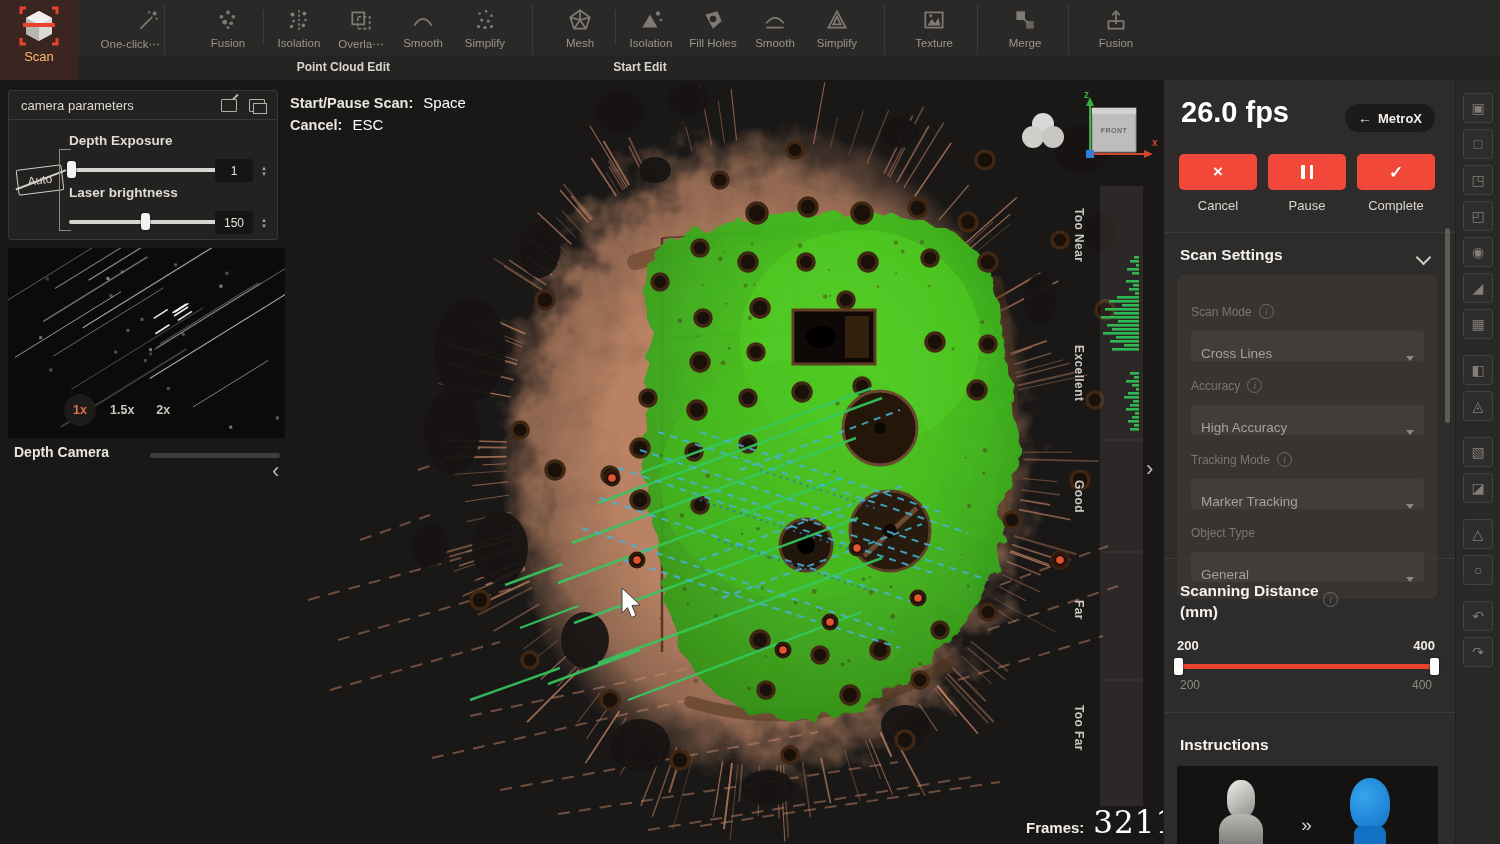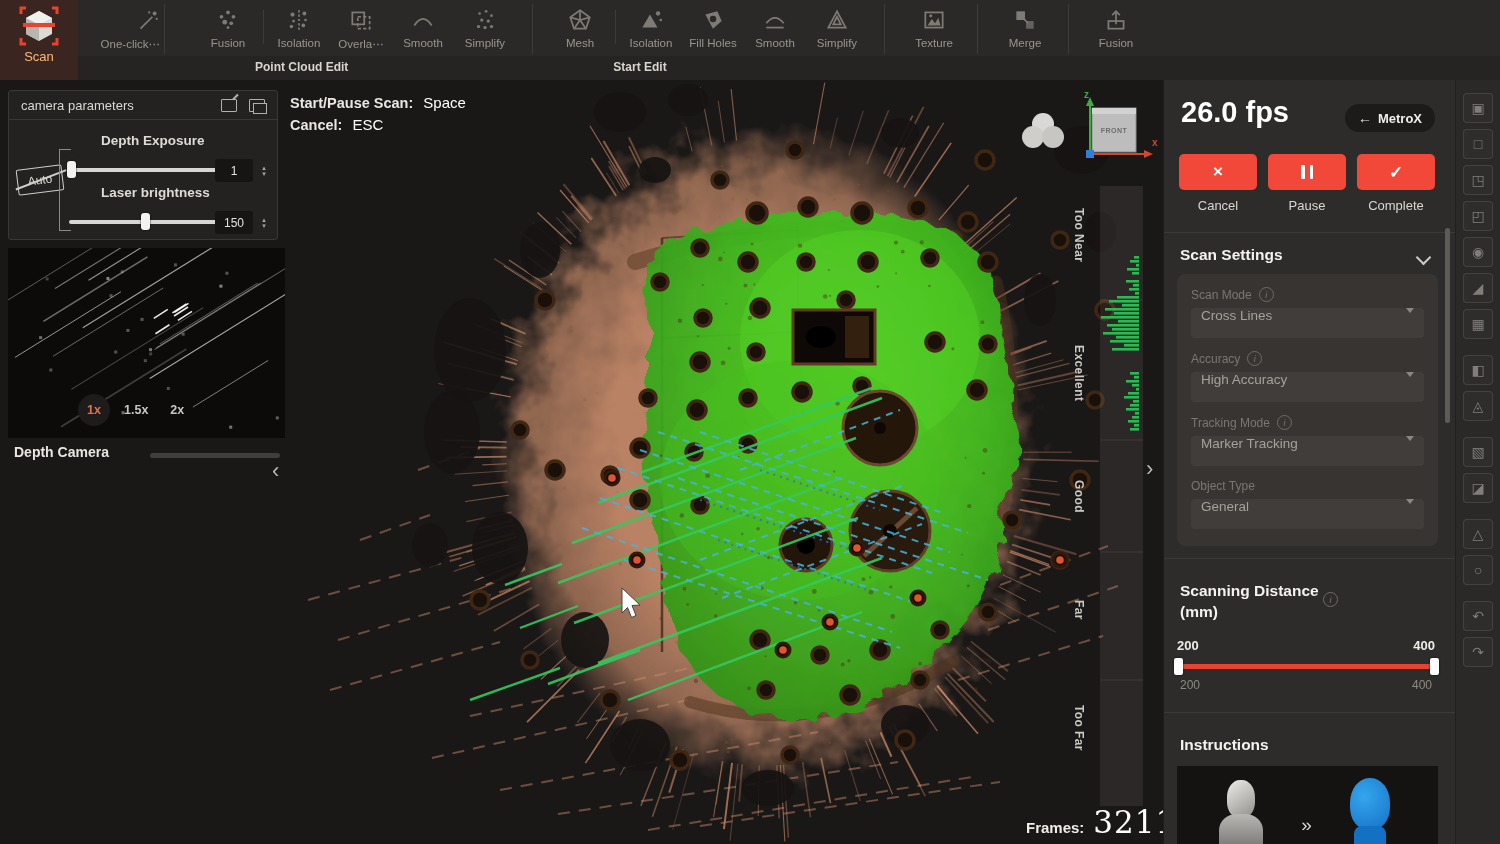--- a/index.html
+++ b/index.html
@@ -17,21 +17,21 @@
            padding-top:7px;cursor:pointer;}
   .tb-item.w80{width:82px;align-items:flex-end;}
   .tb-ico{width:26px;height:26px;opacity:.8;}
   .tb-ico *{stroke:#938f8a;fill:none;stroke-width:1.6;}
   .tb-ico .f{fill:#938f8a;stroke:none;}
   .tb-ico .punch{fill:#2b2927;stroke:none;}
   .tb-label{font-size:11.5px;color:#99958f;margin-top:4px;white-space:nowrap;z-index:2;}
   .sep{width:1px;height:50px;background:#3e3b39;margin:4px 4px 0;z-index:2;}
   .sep.small{height:34px;margin-top:10px;}
   .group-label{position:absolute;top:60px;font-size:12px;font-weight:bold;color:#d8d5d1;z-index:3;}
-  .gl-pc{left:255px;width:135px;text-align:left;}
+  .gl-pc{left:255px;width:135px;text-align:right;}
   .gl-mesh{left:575px;width:130px;text-align:center;}
 
   
   .viewport{position:absolute;top:80px;left:0;width:1163px;height:764px;background:#1a1817;overflow:hidden;}
   #scene{position:absolute;top:0;left:0;}
 
   .hints{position:absolute;left:290px;top:12px;line-height:21px;}
   .hints .row{display:flex;align-items:baseline;}
   .hints .hl{font-size:14.5px;font-weight:bold;color:#e9e6e2;}
   .hints .hk{font-size:15px;color:#fff;margin-left:10px;}
@@ -63,30 +63,30 @@
   .cam-title .t{font-size:13px;color:#dbd8d4;}
   .cam-title .icons{margin-left:auto;display:flex;gap:12px;}
   .pin-icon,.float-icon{width:14px;height:11px;border:1.5px solid #b3b0ac;border-radius:1px;position:relative;cursor:pointer;}
   .pin-icon::after{content:"";position:absolute;right:-3px;top:-4px;width:7px;height:2px;background:#b3b0ac;transform:rotate(-45deg);}
   .float-icon::after{content:"";position:absolute;left:3px;top:3px;width:12px;height:9px;border:1.5px solid #b3b0ac;background:#242220;}
   .auto-btn{position:absolute;left:8px;top:76px;width:44px;height:24px;border:1.5px solid #cfccc8;border-radius:2px;
             transform:rotate(-7deg);display:flex;align-items:center;justify-content:center;font-size:12px;
             color:#dcd9d5;cursor:pointer;}
   .auto-btn::after{content:"";position:absolute;left:-4px;top:11px;width:54px;height:1.5px;background:#cfccc8;transform:rotate(-14deg);}
   .bracket{position:absolute;left:50px;top:58px;width:11px;height:80px;border:1.5px solid #8d8a85;border-right:none;}
-  .s-label{position:absolute;font-size:13.5px;font-weight:600;color:#dedbd7;margin-left:32px;}
+  .s-label{position:absolute;font-size:13.5px;font-weight:600;color:#dedbd7;}
   .s-track{position:absolute;width:148px;height:4px;background:#d8d6d2;border-radius:2px;cursor:pointer;}
   .s-handle{position:absolute;top:-7px;width:9px;height:17px;background:#f4f2f0;border-radius:3px;box-shadow:0 0 2px #000;}
   .s-val{position:absolute;left:206px;width:38px;height:23px;background:#161514;border-radius:3px;
          display:flex;align-items:center;justify-content:center;font-size:12px;color:#e4e1dd;}
   .s-spin{position:absolute;left:250px;width:10px;height:23px;display:flex;flex-direction:column;
           align-items:center;justify-content:center;font-size:7px;color:#a8a5a1;line-height:6px;cursor:pointer;}
 
   .preview{position:absolute;left:8px;top:168px;width:277px;height:190px;background:#0c0b0a;overflow:hidden;}
-  .zoom-pills{position:absolute;left:70px;top:146px;display:flex;align-items:center;}
+  .zoom-pills{position:absolute;left:56px;top:146px;display:flex;align-items:center;}
   .zp{font-size:12.5px;font-weight:bold;color:#c9c6c2;margin-right:22px;cursor:pointer;}
   .zp.active{color:#e0714b;background:#1d1c1b;border-radius:50%;width:32px;height:32px;display:flex;
              align-items:center;justify-content:center;margin-right:14px;}
   .preview-label{position:absolute;left:14px;top:364px;font-size:14px;font-weight:bold;color:#e9e6e2;}
   .scroll-hint{position:absolute;left:150px;top:373px;width:130px;height:5px;background:#403e3c;border-radius:3px;}
   .collapse-arrow{position:absolute;left:272px;top:378px;font-size:22px;color:#b9b6b2;cursor:pointer;}
 
   
   .rpanel{position:absolute;top:80px;left:1163px;width:292px;height:764px;background:#2e2c2a;
           border-left:1px solid #1d1c1b;box-sizing:border-box;}
@@ -103,26 +103,26 @@
   .pbars i{width:3.5px;height:14px;background:#fff;border-radius:1px;}
   .albl-row{position:absolute;left:15px;top:118px;display:flex;}
   .albl{width:78px;margin-right:11px;text-align:center;font-size:13px;color:#dad7d3;}
   .rdiv{position:absolute;left:0;width:100%;height:1px;background:#3c3a38;}
   .ss-head{position:absolute;left:16px;top:166px;font-size:15.5px;font-weight:bold;color:#f4f1ee;}
   .chev{position:absolute;right:26px;top:172px;width:9px;height:9px;border-right:2px solid #cfccc8;
         border-bottom:2px solid #cfccc8;transform:rotate(45deg);cursor:pointer;}
   .ss-card{position:absolute;left:13px;right:17px;top:194px;background:#373431;border-radius:8px;
            padding:13px 14px 4px;box-sizing:border-box;}
   .fld{margin-bottom:13px;}
-  .fld-lab{display:flex;align-items:center;font-size:12px;color:#7a7773;margin-bottom:6px;}
+  .fld-lab{display:flex;align-items:center;font-size:12px;color:#7a7773;margin-bottom:6px;margin-top:17px;}
   .info-ic{width:13px;height:13px;border:1px solid #6e6b67;border-radius:50%;margin-left:7px;display:inline-flex;
            align-items:center;justify-content:center;font-size:9px;color:#7a7773;font-style:italic;}
   .info-ic::after{content:"i";}
-  .dd{height:30px;background:#403d3a;border-radius:4px;display:flex;align-items:flex-start;
-      padding:0 10px;cursor:pointer;}
+  .dd{height:30px;background:#403d3a;border-radius:4px;display:flex;align-items:flex-end;
+      padding:0 10px;cursor:pointer;margin-top:12px;}
   .dd .v{font-size:13.5px;color:#a5a19c;}
   .dd .c{margin-left:auto;width:0;height:0;border-left:4.5px solid transparent;border-right:4.5px solid transparent;
          border-top:5.5px solid #8b8783;}
   .sd-title{position:absolute;left:16px;top:500px;font-size:15.5px;font-weight:bold;color:#f4f1ee;line-height:21px;}
   .sd-info{position:absolute;left:152px;top:512px;}
   .sd-min,.sd-max{position:absolute;top:558px;font-size:13px;font-weight:bold;color:#f0ede9;}
   .sd-min{left:13px;} .sd-max{right:20px;}
   .sd-track{position:absolute;left:13px;right:19px;top:584px;height:5px;background:#e8432e;border-radius:2px;cursor:pointer;}
   .sd-handle{position:absolute;top:-6px;width:9px;height:17px;background:#fdfdfd;border-radius:2px;box-shadow:0 0 2px #000;}
   .sd-min2,.sd-max2{position:absolute;top:598px;font-size:12px;color:#8d8a85;}

